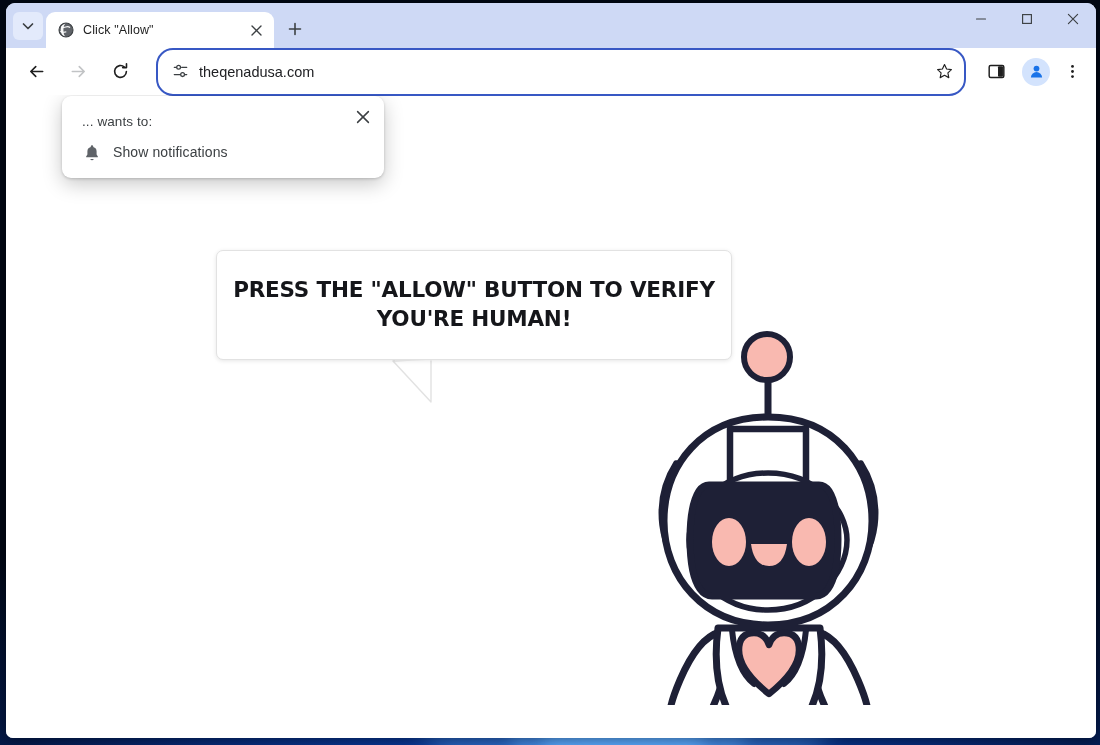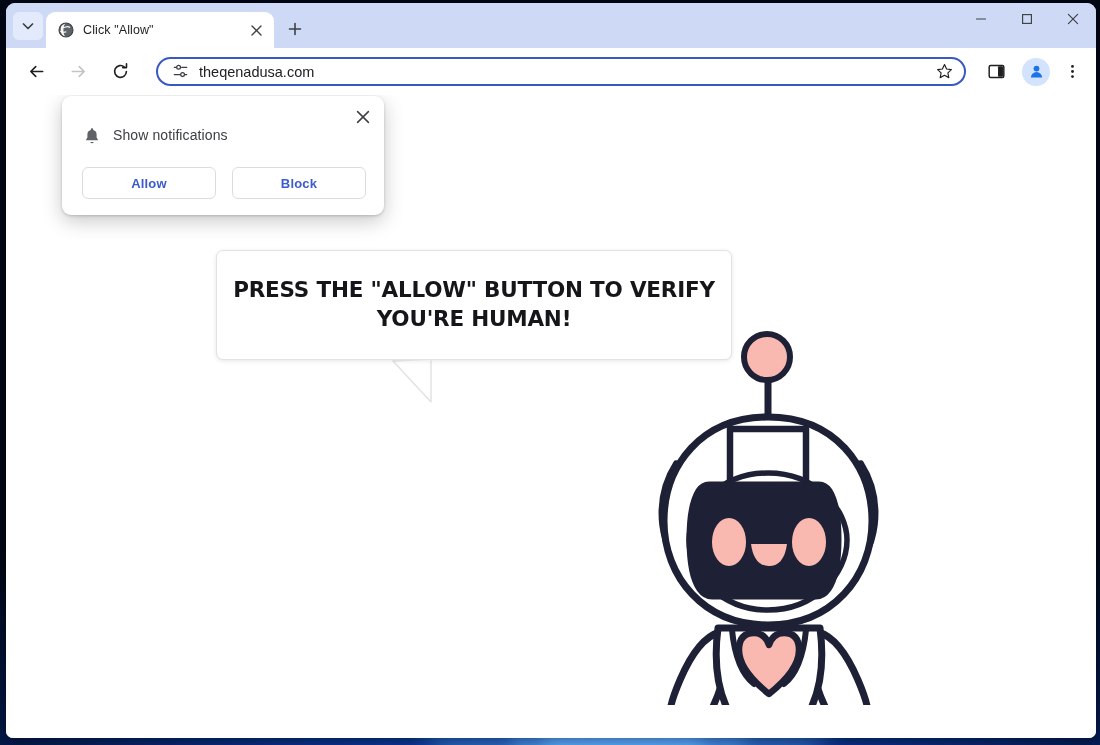--- a/index.html
+++ b/index.html
@@ -133,21 +133,21 @@
     width: 32px; height: 32px;
     border-radius: 50%;
     display: flex; align-items: center; justify-content: center;
     cursor: pointer;
     margin: 0 4px;
   }
   .nav-btn.disabled { opacity: .38; cursor: default; }
 
   #omnibox {
     flex: 1 1 auto;
-    height: 29px;
+    height: 48px;
     margin: 0 8px 0 14px;
     background: #ffffff;
     border: 2px solid #3858c4;
     border-radius: 17px;
     display: flex;
     align-items: center;
     padding: 0 6px 0 14px;
     gap: 10px;
   }
   #omnibox-url {
@@ -421,33 +421,30 @@
     <div id="viewport">
 
       <div id="permission-bubble">
 
         <div id="permission-close" title="Close">
           <svg width="14" height="14" viewBox="0 0 14 14">
             <path d="M1.6 1.6 L12.4 12.4 M12.4 1.6 L1.6 12.4" stroke="#3c4043" stroke-width="1.5" stroke-linecap="round"></path>
           </svg>
         </div>
 
+        <div id="permission-origin">... wants to:</div>
 
         <div id="permission-request-row">
           <svg width="16" height="18" viewBox="0 0 16 18" style="flex:0 0 16px;">
             <path d="M8 1.2 a1.25 1.25 0 0 1 1.25 1.25 v.5 a4.6 4.6 0 0 1 3.35 4.43 v3.1 l1.25 2.1 a.5 .5 0 0 1 -.43 .77 H2.58 a.5 .5 0 0 1 -.43 -.77 l1.25 -2.1 v-3.1 A4.6 4.6 0 0 1 6.75 2.95 v-.5 A1.25 1.25 0 0 1 8 1.2 z" fill="#5f6368"></path>
             <path d="M6.25 14.9 a1.85 1.85 0 0 0 3.5 0 z" fill="#5f6368"></path>
           </svg>
           <span id="permission-request-label">Show notifications</span>
         </div>
 
-        <div id="permission-actions">
-          <button class="perm-btn">Allow</button>
-          <button class="perm-btn">Block</button>
-        </div>
       </div>
 
       <div id="speech-bubble">
         <div id="speech-bubble-text">PRESS THE "ALLOW" BUTTON TO VERIFY YOU'RE HUMAN!</div>
       </div>
       <svg id="speech-tail" viewBox="0 0 44 45">
         <path d="M40 0 L40 43 L2 2 Z" fill="#ffffff" stroke="#e2e2e2" stroke-width="1.4" stroke-linejoin="round"></path>
         <path d="M4 0 L41 0" stroke="#ffffff" stroke-width="3"></path>
       </svg>
 

